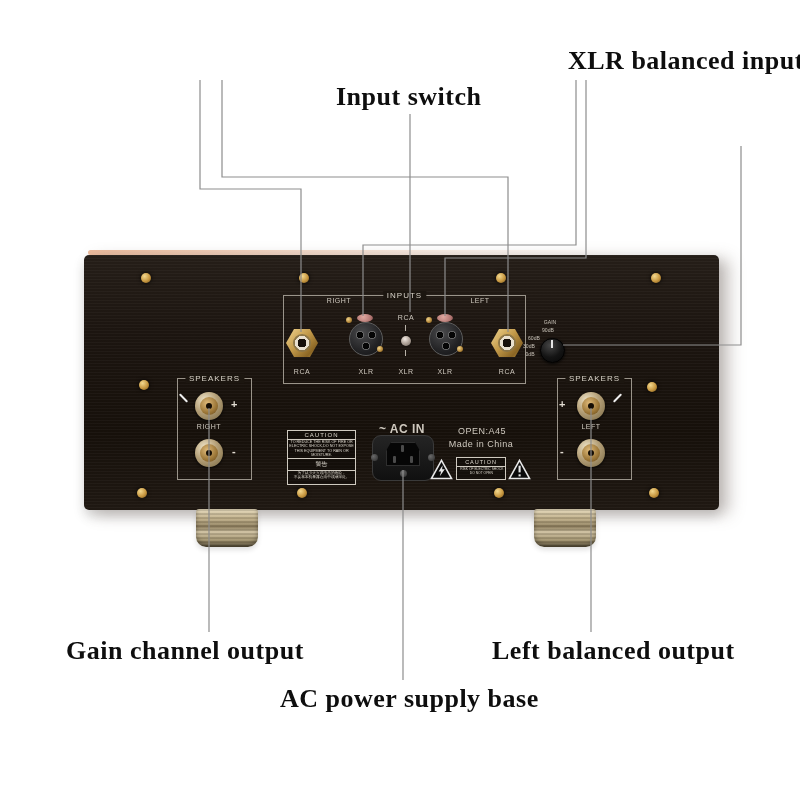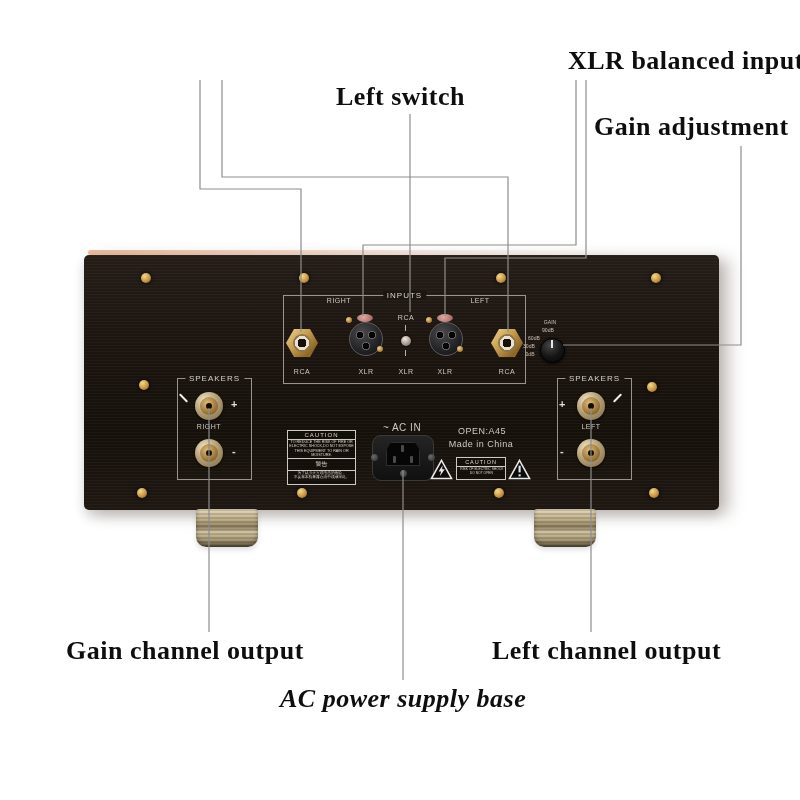--- a/index.html
+++ b/index.html
@@ -70,27 +70,26 @@
         box-shadow:inset 0 -3px 4px rgba(0,0,0,0.35), 0 3px 5px rgba(0,0,0,0.12);}
   #pink-reflection{position:absolute;left:88px;top:250px;width:540px;height:5px;border-radius:3px;
         background:linear-gradient(90deg,rgba(236,184,152,0.95),rgba(236,184,152,0.25) 65%,rgba(236,184,152,0));}
   #callout-lines{position:absolute;left:0;top:0;z-index:6;pointer-events:none;}
 </style>
 </head>
 <body>
 
 <div id="stage">
 
-  <div class="callout" style="left:336px;top:82px;">Left switch</div>
+  <div class="callout" style="left:336px;top:82px;">Input switch</div>
   <div class="callout" style="left:568px;top:46px;font-family:Liberation Serif, serif;">XLR balanced input</div>
-  <div class="callout" style="left:594px;top:112px;">Gain adjustment</div>
 
   <div class="callout" style="left:66px;top:636px;">Gain channel output</div>
-  <div class="callout" style="left:280px;top:684px;font-style:italic;">AC power supply base</div>
-  <div class="callout" style="left:492px;top:636px;">Left channel output</div>
+  <div class="callout" style="left:280px;top:684px;">AC power supply base</div>
+  <div class="callout" style="left:492px;top:636px;">Left balanced output</div>
 
   <div id="pink-reflection"></div>
 
   <div id="panel">
 
     <div class="screw" style="left:57px;top:18px;"></div>
     <div class="screw" style="left:215px;top:18px;"></div>
     <div class="screw" style="left:412px;top:18px;"></div>
     <div class="screw" style="left:567px;top:18px;"></div>
     <div class="screw" style="left:55px;top:125px;"></div>
@@ -178,21 +177,21 @@
       </div>
       <div style="text-align:center;font-size:6px;border-bottom:1px solid #cfcac0;padding:1px 0;">警告</div>
       <div class="tinywrap" style="height:13px;">
         <div class="tinyinner">
           <div>为了减少火灾或电击的危险，</div>
           <div>不要将本机暴露在雨中或潮湿处。</div>
         </div>
       </div>
     </div>
 
-    <span class="plabel" style="left:288px;top:167px;width:60px;font-size:10px;font-weight:normal;">~ AC IN</span>
+    <span class="plabel" style="left:288px;top:167px;width:60px;font-size:12px;font-weight:bold;">~ AC IN</span>
     <div class="inlet" style="left:288px;top:180px;">
       <span class="ear" style="left:-2px;top:18px;"></span>
       <span class="ear" style="right:-2px;top:18px;"></span>
       <div class="socket">
         <span class="pin" style="left:15px;top:3px;"></span>
         <span class="pin" style="left:7px;top:14px;"></span>
         <span class="pin" style="left:24px;top:14px;"></span>
       </div>
       <span class="ear" style="left:27px;top:34px;"></span>
     </div>

